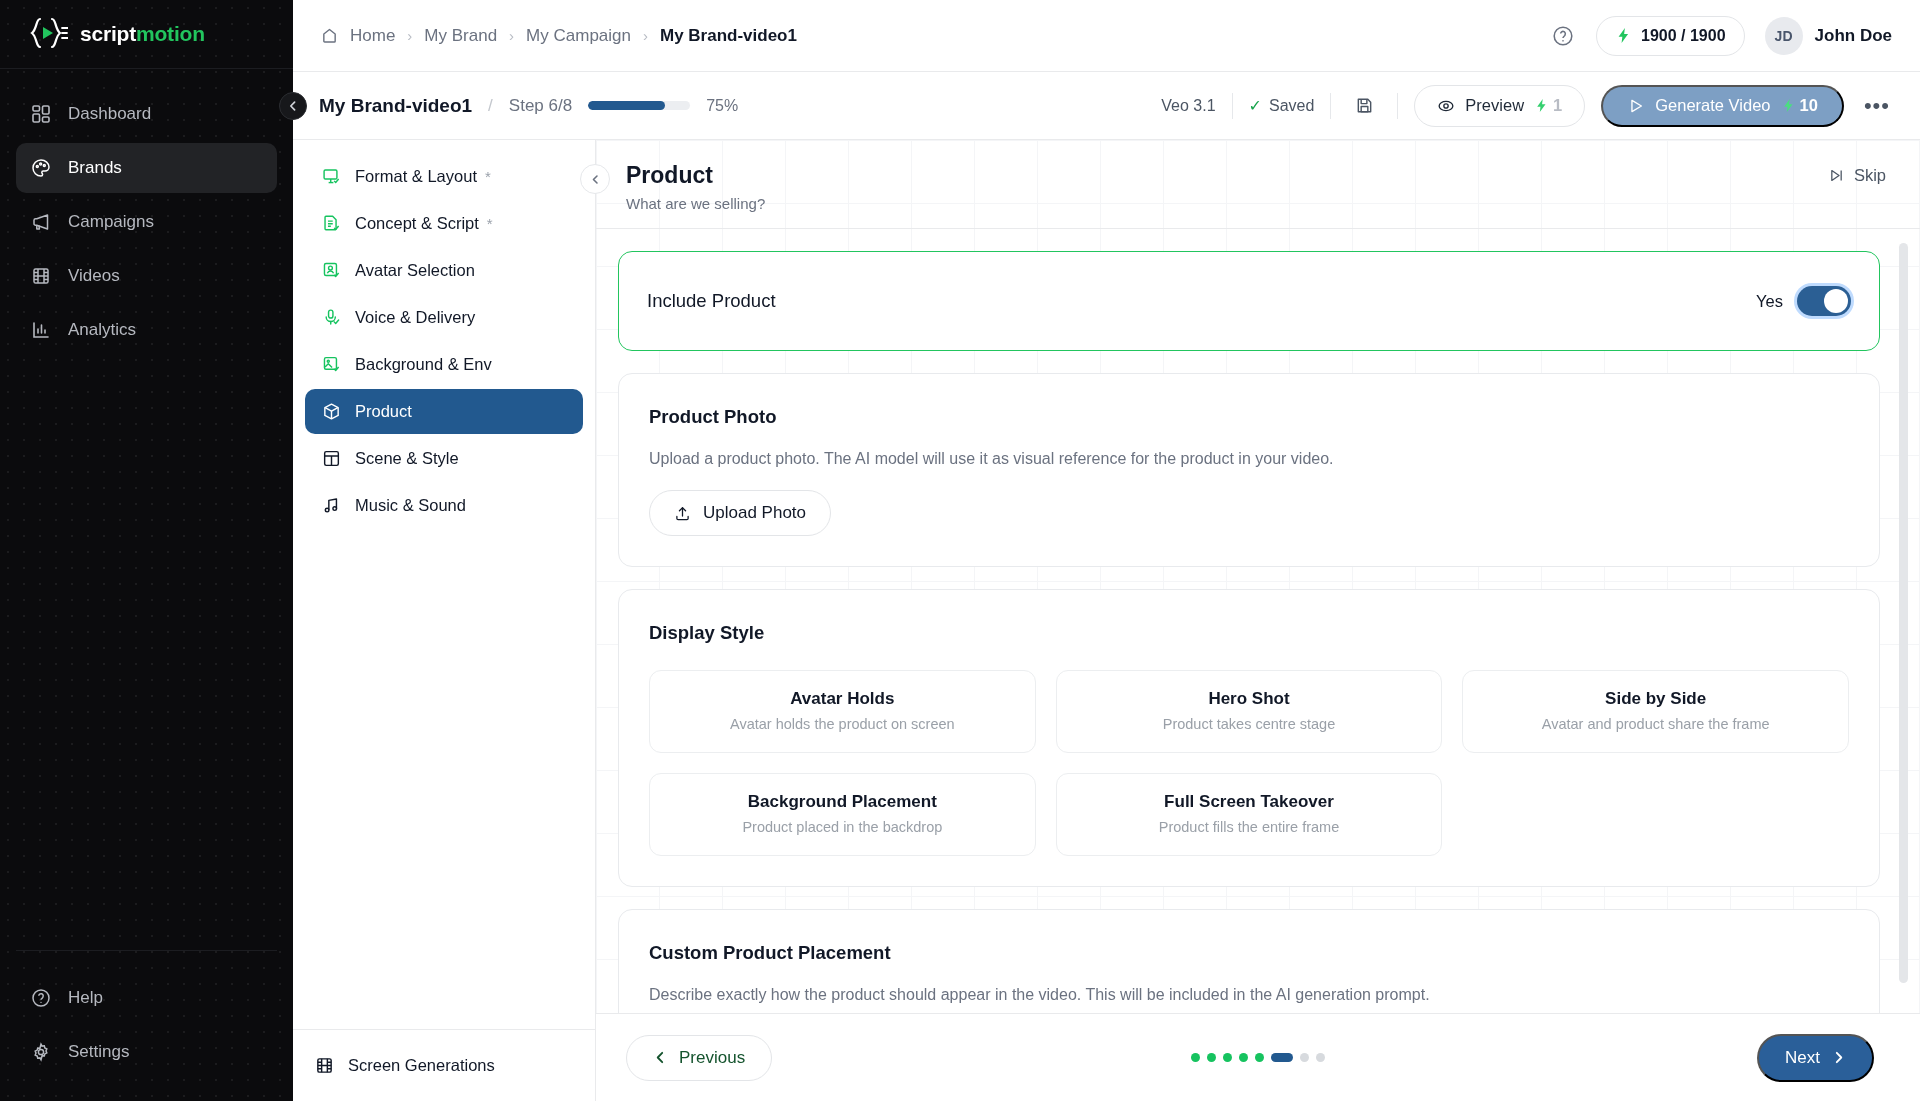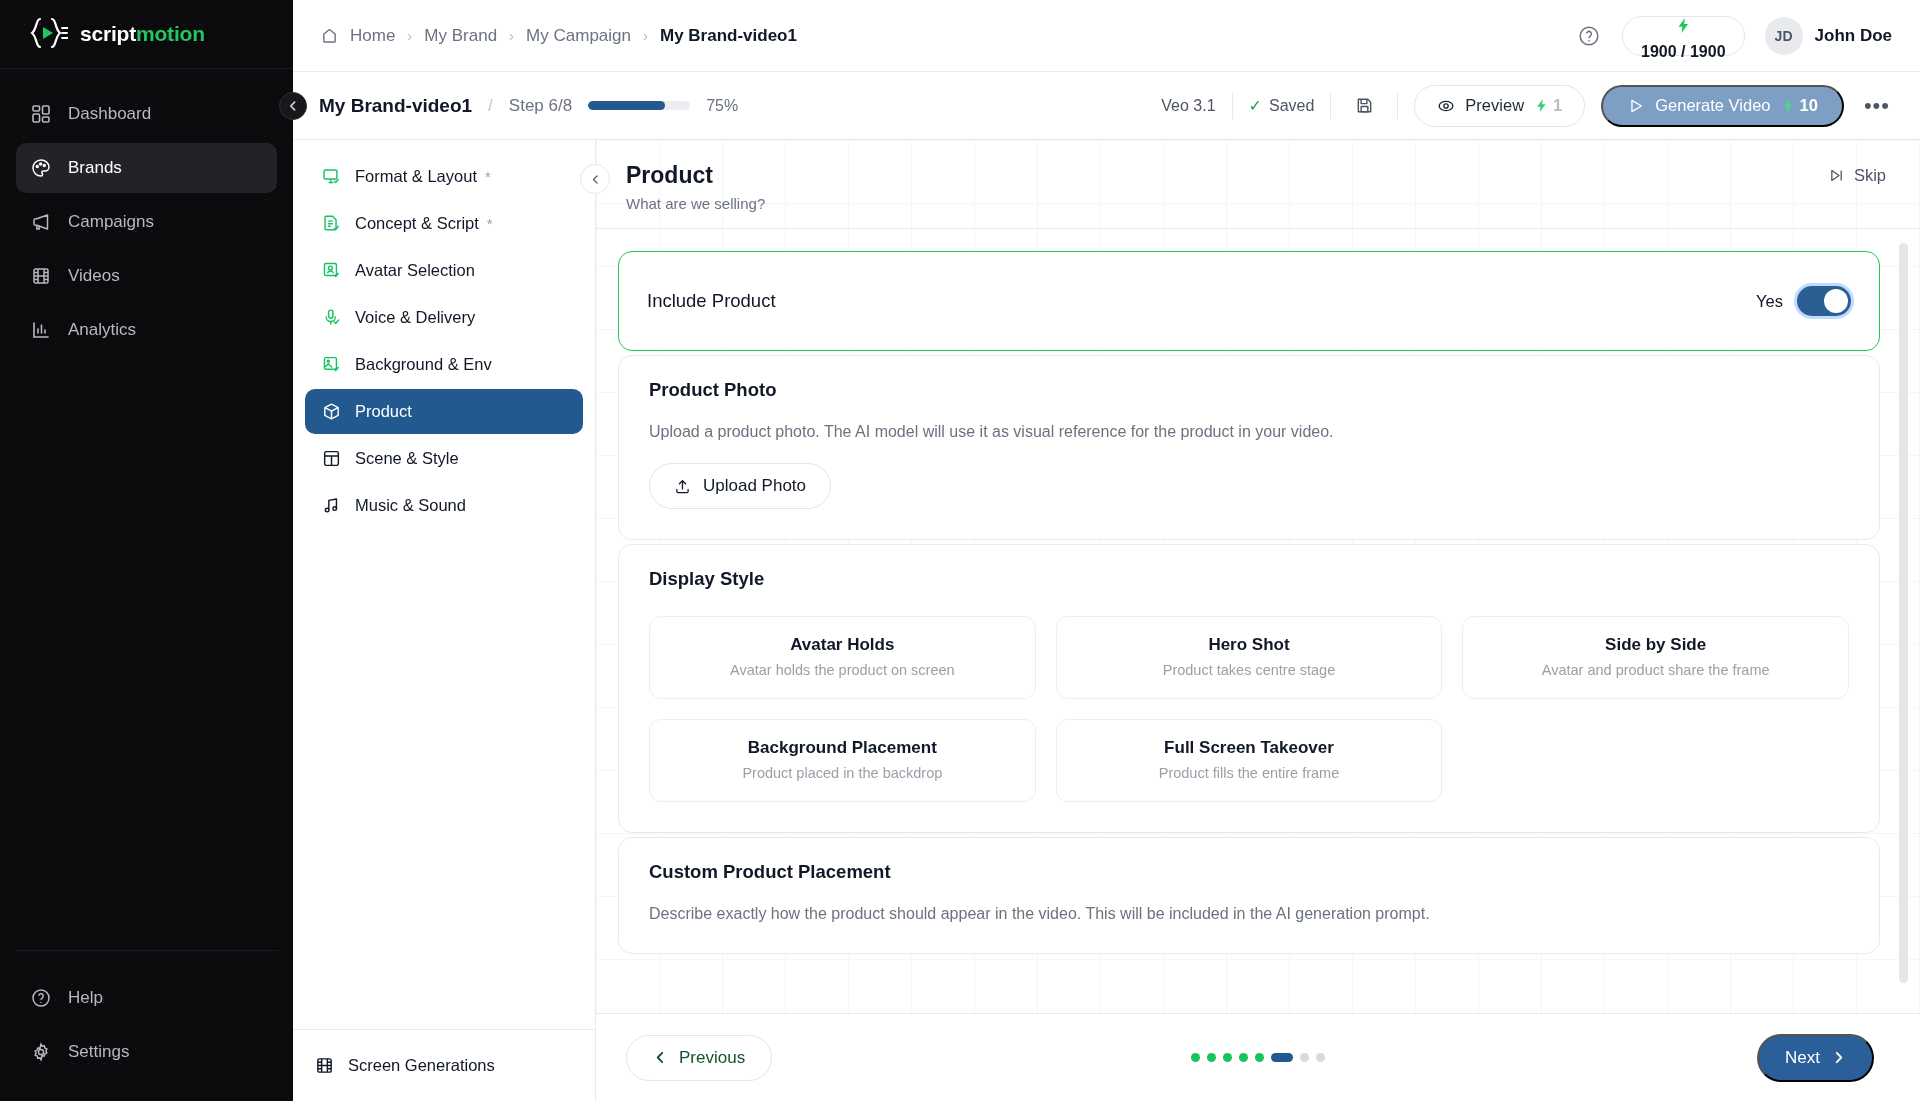--- a/index.html
+++ b/index.html
@@ -50,21 +50,21 @@
             padding: 0 28px 0 28px; border-bottom: 1px solid #e9eaec; background: #fff; }
   .crumbs { display: flex; align-items: center; gap: 12px; font-size: 17px; color: #6b7280; }
   .crumbs .home-ico { display: flex; align-items: center; }
   .crumbs .sep { color: #b8bcc4; font-size: 15px; }
   .crumbs .crumb { cursor: pointer; }
   .crumbs .crumb.current { color: #111827; font-weight: 700; }
   .top-right { display: flex; align-items: center; gap: 20px; }
   .help-btn { width: 26px; height: 26px; border-radius: 50%; display: flex; align-items: center;
               justify-content: center; color: #6b7280; cursor: pointer; }
   .credits { height: 40px; border: 1px solid #e3e5e8; border-radius: 20px; display: flex; align-items: center;
-             gap: 9px; padding: 0 18px; font-size: 16px; font-weight: 700; color: #111827; cursor: pointer; flex-direction: column; }
+             gap: 9px; padding: 0 18px; font-size: 16px; font-weight: 700; color: #111827; cursor: pointer; }
   .user { display: flex; align-items: center; gap: 12px; cursor: pointer; }
   .avatar { width: 38px; height: 38px; border-radius: 50%; background: #e8eaee; color: #49556b;
             display: flex; align-items: center; justify-content: center; font-size: 14px; font-weight: 700; }
   .user-name { font-size: 17px; font-weight: 700; color: #111827; }
 
   .subbar { height: 68px; flex: none; display: flex; align-items: center; justify-content: space-between;
             padding: 0 26px 0 26px; border-bottom: 1px solid #e9eaec; background: #fff; }
   .sub-left { display: flex; align-items: center; gap: 16px; }
   .doc-title { font-size: 19px; font-weight: 700; color: #111827; }
   .slash { color: #c3c7cd; font-size: 17px; }
@@ -125,21 +125,21 @@
   .card { background: #ffffff; border: 1px solid #e8eaed; border-radius: 14px; }
   .card.include { border: 1.5px solid #22c55e; padding: 26px 28px; display: flex; align-items: center;
                   justify-content: space-between; height: 100px; }
   .include-label { font-size: 18.5px; font-weight: 500; color: #111827; }
   .toggle-wrap { display: flex; align-items: center; gap: 14px; }
   .toggle-yes { font-size: 16.5px; color: #111827; }
   .toggle { width: 54px; height: 30px; border-radius: 16px; background: #2b5f94; position: relative;
             box-shadow: 0 0 0 3px #bfdbfe; cursor: pointer; }
   .toggle .knob { position: absolute; right: 3px; top: 3px; width: 24px; height: 24px; border-radius: 50%; background: #fff; }
 
-  .card.section { margin-top: 4px; padding: 23px 30px 30px 30px; }
+  .card.section { margin-top: 22px; padding: 32px 30px 30px 30px; }
   .section-title { font-size: 18.5px; font-weight: 700; color: #111827; }
   .section-desc { font-size: 16px; color: #6b7280; margin-top: 22px; }
   .upload-btn { margin-top: 22px; display: inline-flex; align-items: center; gap: 12px; height: 46px;
                 padding: 0 24px; border: 1px solid #e3e5e8; border-radius: 23px; background: #fff;
                 font-size: 17px; color: #111827; cursor: pointer; }
 
   .style-grid { margin-top: 26px; display: grid; grid-template-columns: repeat(3, 1fr); gap: 20px; }
   .style-card { border: 1px solid #eceef0; border-radius: 12px; padding: 18px 20px 20px 20px; cursor: pointer;
                 background: #fff; text-align: center; }
   .style-card .sc-title { font-size: 17px; font-weight: 700; color: #111827; }

